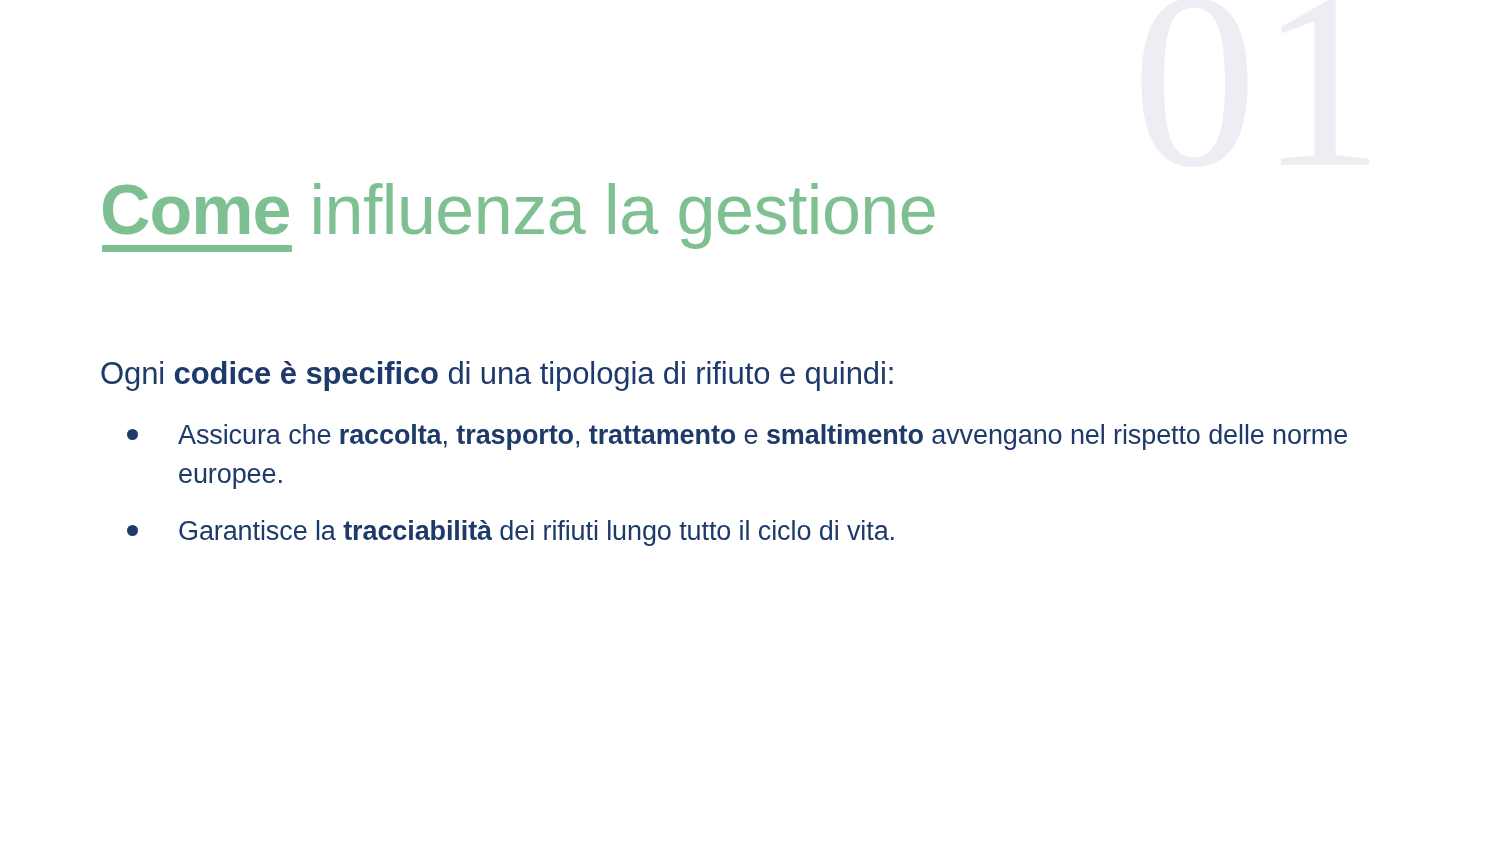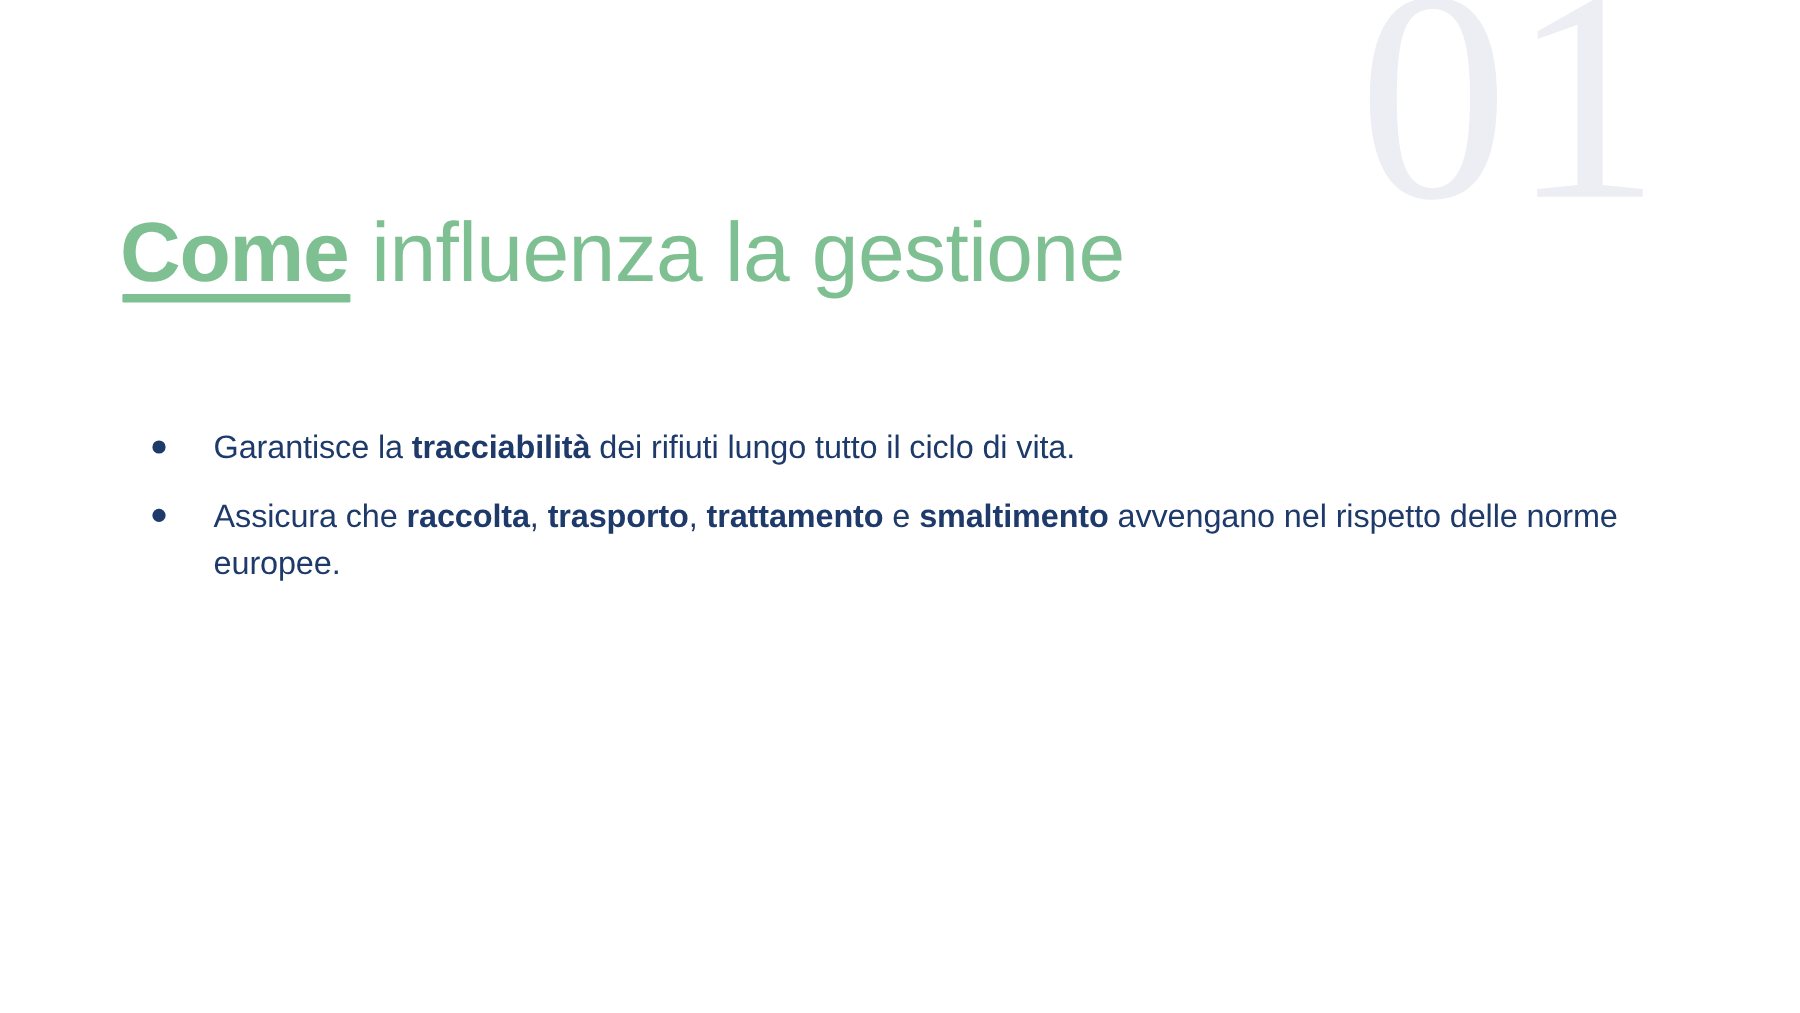--- a/index.html
+++ b/index.html
@@ -129,27 +129,28 @@
   <div class="slide-number">01</div>
 
   <div class="title-block">
     <h1 class="title">
       <span class="title-accent">Come</span><span> influenza la gestione</span>
     </h1>
   </div>
 
   <div class="body-block">
 
+    <p class="intro"><span>Ogni </span><b>codice è specifico</b><span> di una tipologia di rifiuto e quindi:</span></p>
 
     <ul class="bullets">
       <li class="bullet">
         <span class="bullet-marker"></span>
-        <span class="bullet-text"><span>Garantisce la </span><b>tracciabilità</b><span> dei rifiuti lungo tutto il ciclo di vita.</span></span>
+        <span class="bullet-text"><span>Assicura che </span><b>raccolta</b><span>, </span><b>trasporto</b><span>, </span><b>trattamento</b><span> e </span><b>smaltimento</b><span> avvengano nel rispetto delle norme europee.</span></span>
       </li>
       <li class="bullet">
         <span class="bullet-marker"></span>
-        <span class="bullet-text"><span>Assicura che </span><b>raccolta</b><span>, </span><b>trasporto</b><span>, </span><b>trattamento</b><span> e </span><b>smaltimento</b><span> avvengano nel rispetto delle norme europee.</span></span>
+        <span class="bullet-text"><span>Garantisce la </span><b>tracciabilità</b><span> dei rifiuti lungo tutto il ciclo di vita.</span></span>
       </li>
     </ul>
 
   </div>
 
 </div>
 
 </body></html>

